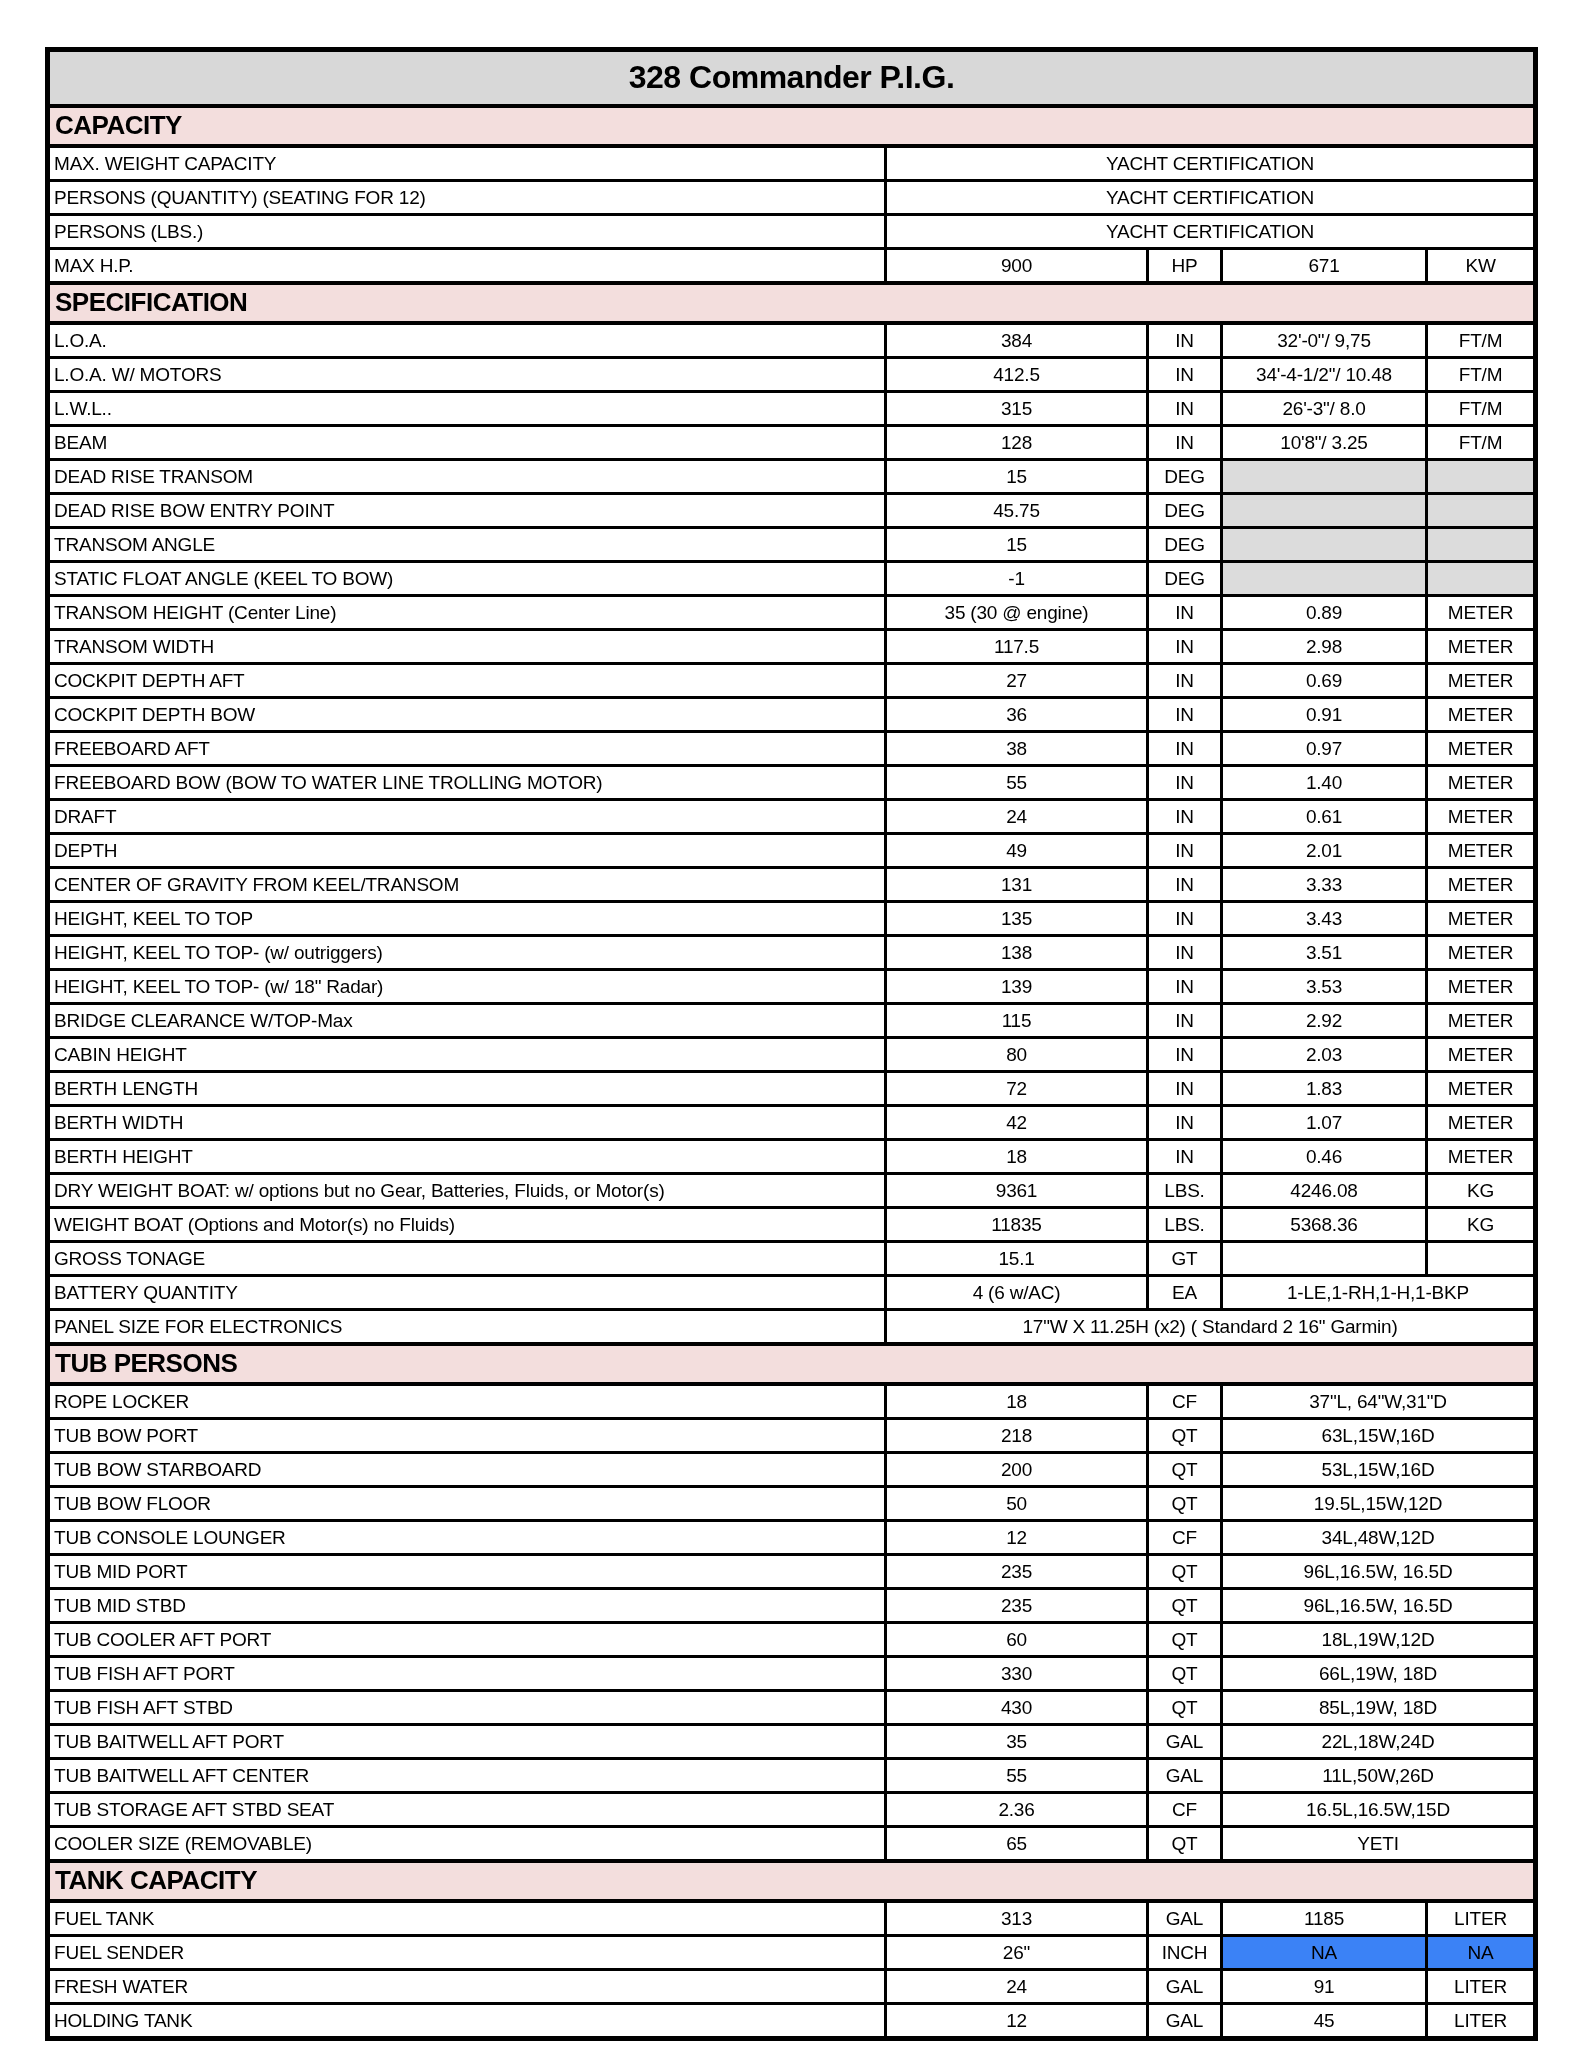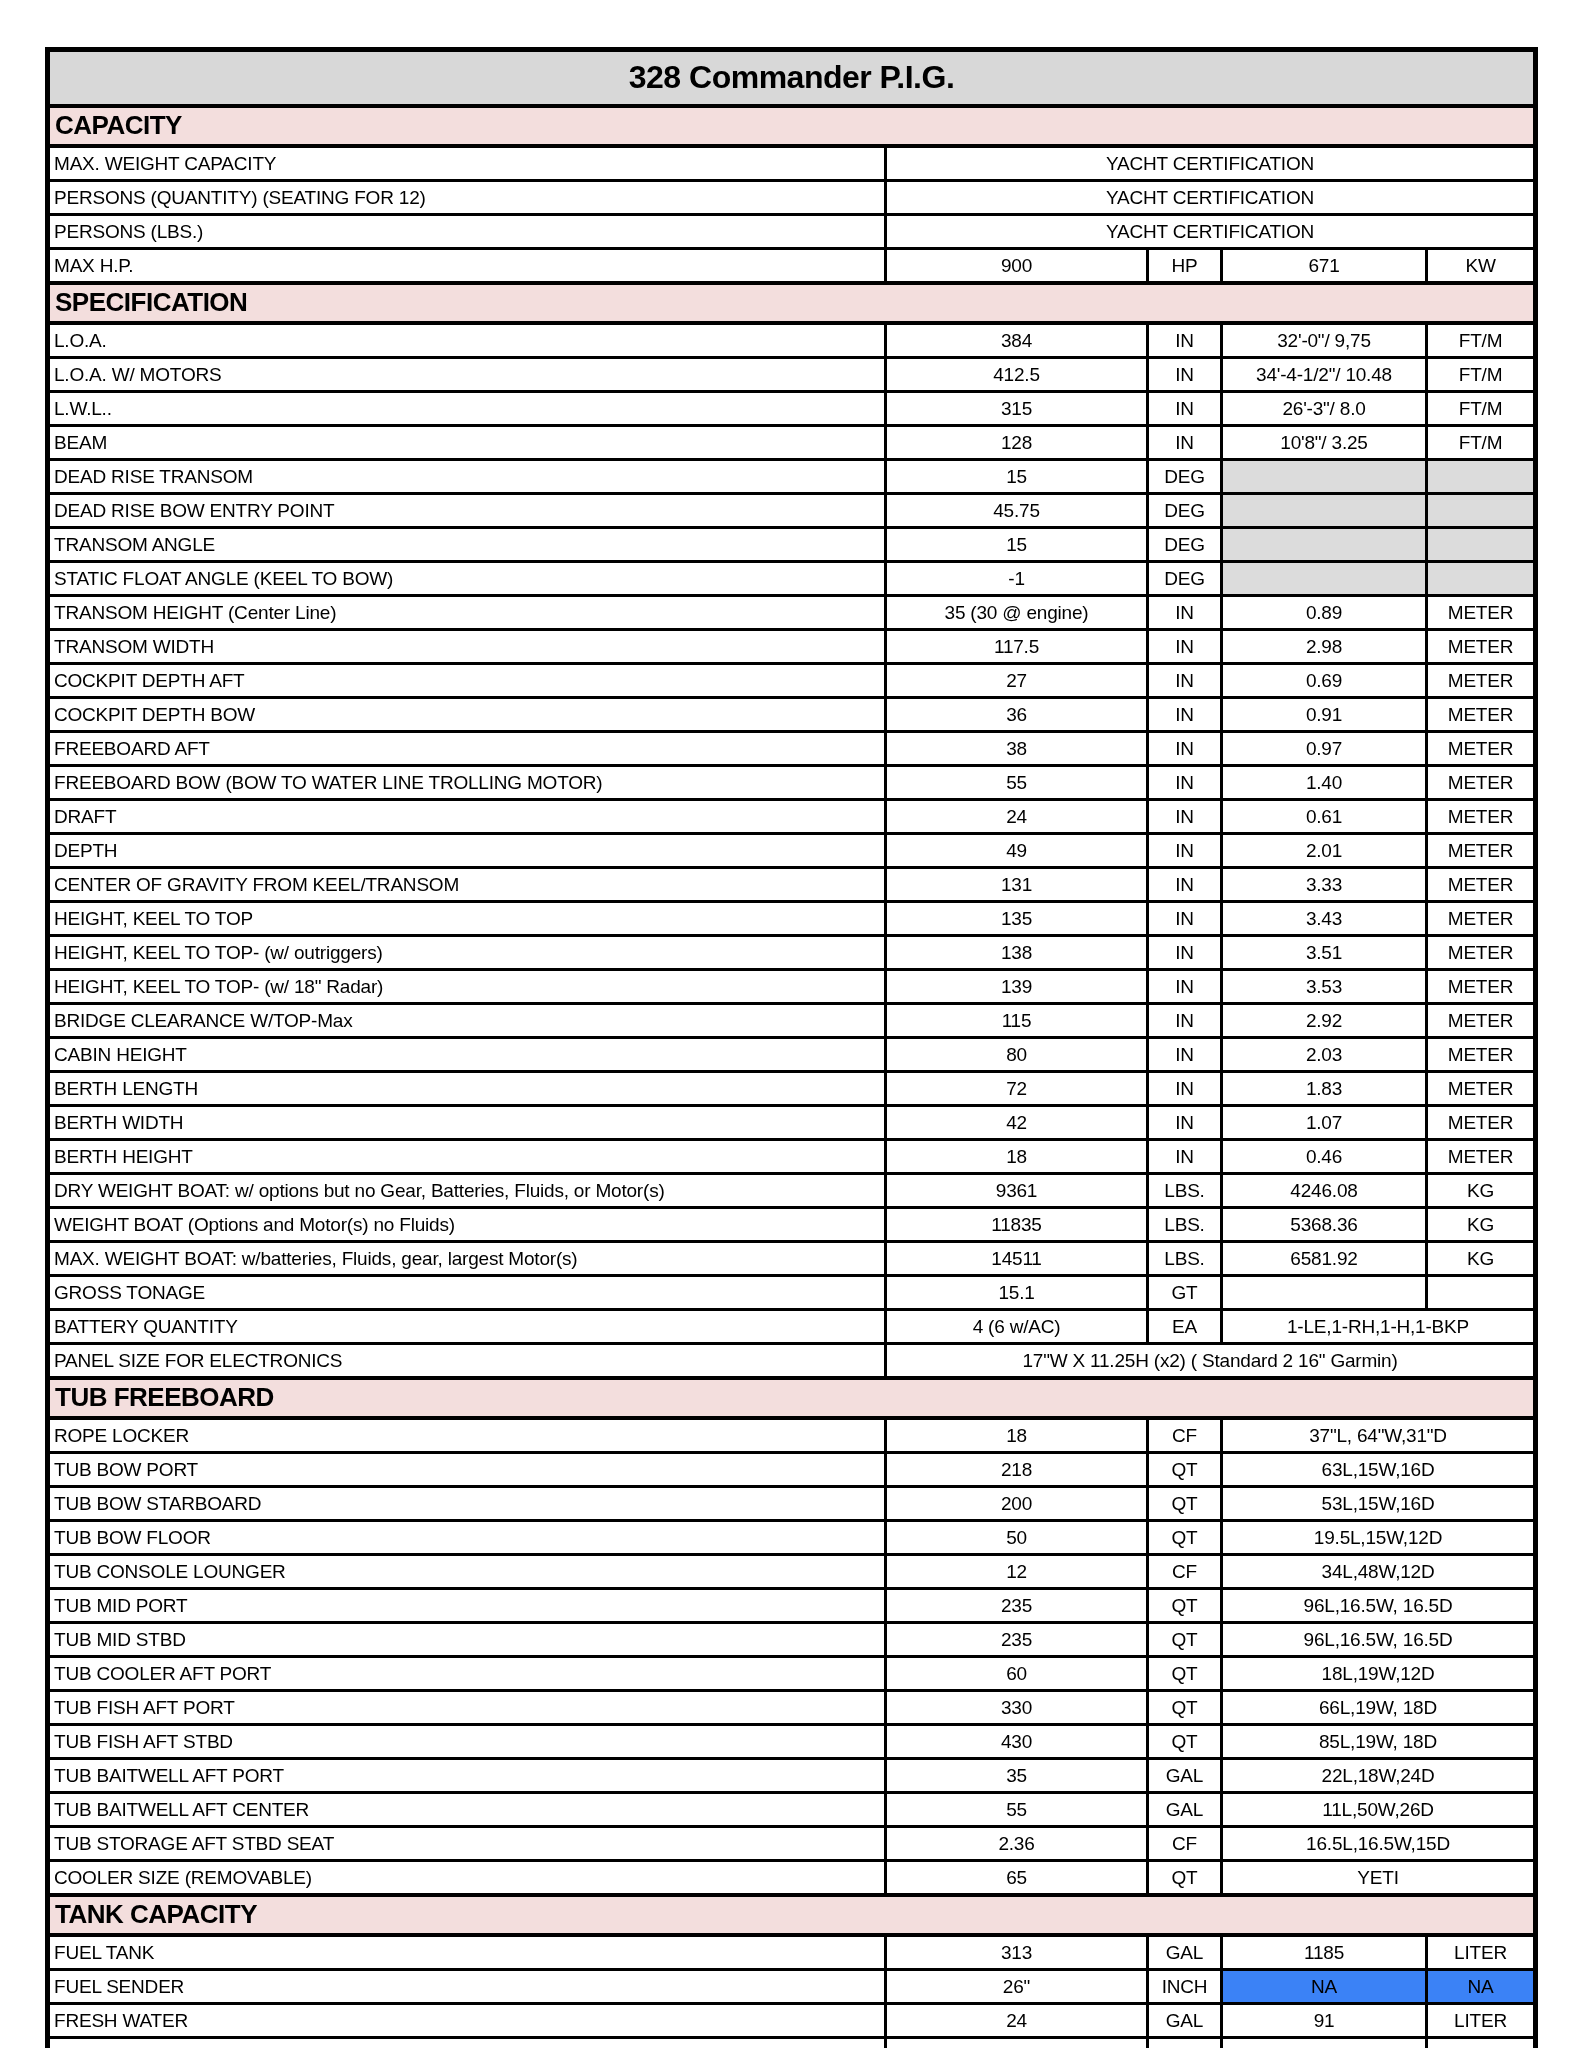--- a/index.html
+++ b/index.html
@@ -284,45 +284,38 @@
           <td class="val" colspan="1">KG</td>
         </tr>
         <tr class="data-row">
           <td class="label">WEIGHT BOAT (Options and Motor(s) no Fluids)</td>
           <td class="val" colspan="1">11835</td>
           <td class="val" colspan="1">LBS.</td>
           <td class="val" colspan="1">5368.36</td>
           <td class="val" colspan="1">KG</td>
         </tr>
         <tr class="data-row">
-          <td class="label">MAX. WEIGHT BOAT: w/batteries, Fluids, gear, largest Motor(s)</td>
-          <td class="val" colspan="1">14511</td>
-          <td class="val" colspan="1">LBS.</td>
-          <td class="val" colspan="1">6581.92</td>
-          <td class="val" colspan="1">KG</td>
-        </tr>
-        <tr class="data-row">
           <td class="label">GROSS TONAGE</td>
           <td class="val" colspan="1">15.1</td>
           <td class="val" colspan="1">GT</td>
           <td class="val" colspan="1"></td>
           <td class="val" colspan="1"></td>
         </tr>
         <tr class="data-row">
           <td class="label">BATTERY QUANTITY</td>
           <td class="val" colspan="1">4 (6 w/AC)</td>
           <td class="val" colspan="1">EA</td>
           <td class="val" colspan="2">1-LE,1-RH,1-H,1-BKP</td>
         </tr>
         <tr class="data-row">
           <td class="label">PANEL SIZE FOR ELECTRONICS</td>
           <td class="val" colspan="4">17"W X 11.25H (x2) ( Standard 2 16" Garmin)</td>
         </tr>
         <tr class="section-row">
-          <td colspan="5">TUB FREEBOARD</td>
+          <td colspan="5">TUB PERSONS</td>
         </tr>
         <tr class="data-row">
           <td class="label">ROPE LOCKER</td>
           <td class="val" colspan="1">18</td>
           <td class="val" colspan="1">CF</td>
           <td class="val" colspan="2">37"L, 64"W,31"D</td>
         </tr>
         <tr class="data-row">
           <td class="label">TUB BOW PORT</td>
           <td class="val" colspan="1">218</td>

